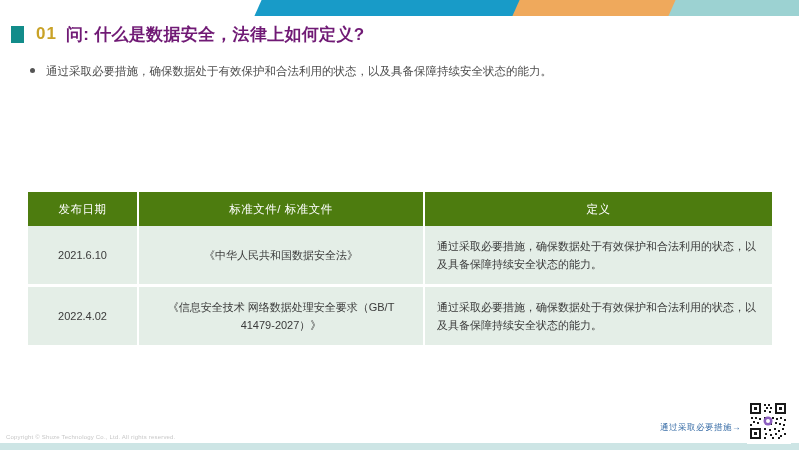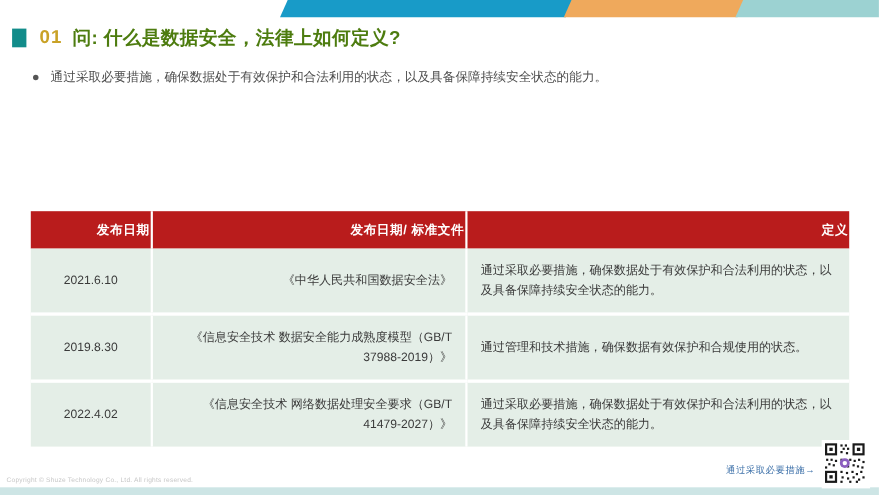--- a/index.html
+++ b/index.html
@@ -64,21 +64,21 @@
   #heading-number {
     font-size: 17px;
     font-weight: bold;
     color: #C9A227;
     letter-spacing: 1px;
     margin-right: 9px;
   }
   #heading-text {
     font-size: 17px;
     font-weight: bold;
-    color: #4d7c0f;
+    color: #701a75;
     letter-spacing: 0.3px;
   }
 
   
   #bullets {
     position: absolute;
     top: 62px;
     left: 30px;
     width: 745px;
   }
@@ -111,26 +111,26 @@
     left: 28px;
     width: 744px;
     border-collapse: collapse;
     table-layout: fixed;
   }
   #policy-table col.c1 { width: 110px; }
   #policy-table col.c2 { width: 286px; }
   #policy-table col.c3 { width: 348px; }
 
   #policy-table thead th {
-    background: #b91c1c;
+    background: #4d7c0f;
     color: #ffffff;
     font-size: 11.5px;
-    font-weight: bold;
+    font-weight: normal;
     height: 32px;
-    text-align: right;
+    text-align: center;
     vertical-align: middle;
     border-right: 2px solid #ffffff;
     letter-spacing: 0.5px;
   }
   #policy-table thead th:last-child { border-right: none; }
 
   #policy-table tbody td {
     background: #E4EEE7;
     font-size: 11px;
     color: #3a3a3a;
@@ -140,21 +140,21 @@
     border-right: 2px solid #ffffff;
     border-bottom: 3px solid #ffffff;
   }
   #policy-table tbody td:last-child { border-right: none; }
   #policy-table tbody tr:last-child td { border-bottom: none; }
 
   .cell-date {
     text-align: center;
     white-space: nowrap;
   }
-  .cell-doc { text-align: right; }
+  .cell-doc { text-align: center; }
   .cell-def { text-align: left; }
 
   
   #footer-strip {
     position: absolute;
     left: 0;
     bottom: 0;
     width: 799px;
     height: 7px;
     background: #CDE5E5;
@@ -210,34 +210,29 @@
 
 <table id="policy-table">
   <colgroup>
     <col class="c1">
       <col class="c2">
       <col class="c3">
   </colgroup>
   <thead>
     <tr>
       <th>发布日期</th>
-      <th>发布日期/ 标准文件</th>
+      <th>标准文件/ 标准文件</th>
       <th>定义</th>
     </tr>
   </thead>
   <tbody>
     <tr>
       <td class="cell-date">2021.6.10</td>
       <td class="cell-doc">《中华人民共和国数据安全法》</td>
       <td class="cell-def">通过采取必要措施，确保数据处于有效保护和合法利用的状态，以及具备保障持续安全状态的能力。</td>
-    </tr>
-    <tr>
-      <td class="cell-date">2019.8.30</td>
-      <td class="cell-doc">《信息安全技术 数据安全能力成熟度模型（GB/T 37988-2019）》</td>
-      <td class="cell-def">通过管理和技术措施，确保数据有效保护和合规使用的状态。</td>
     </tr>
     <tr>
       <td class="cell-date">2022.4.02</td>
       <td class="cell-doc">《信息安全技术 网络数据处理安全要求（GB/T 41479-2027）》</td>
       <td class="cell-def">通过采取必要措施，确保数据处于有效保护和合法利用的状态，以及具备保障持续安全状态的能力。</td>
     </tr>
   </tbody>
 </table>
 
 <div id="footer-strip"></div>

